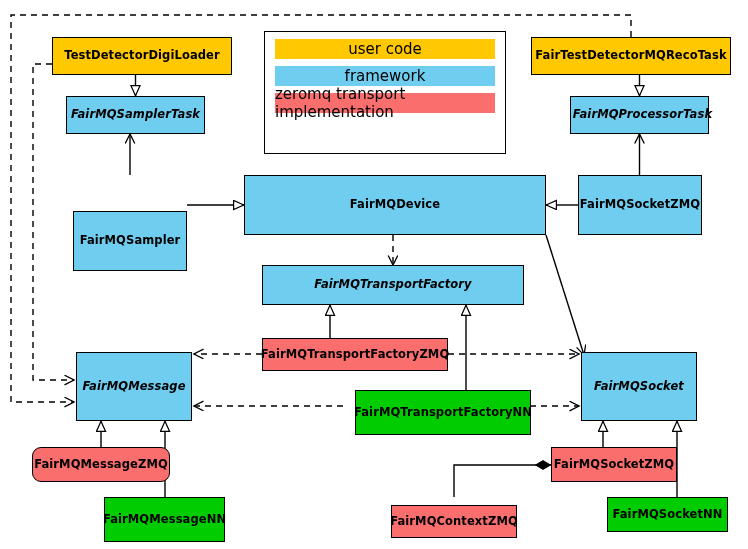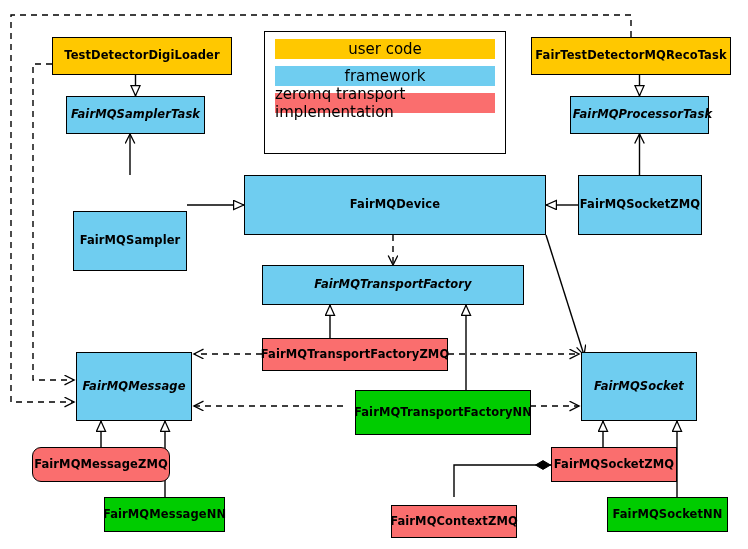--- a/index.html
+++ b/index.html
@@ -177,21 +177,21 @@
       </div>
       <div class="node fill-framework abstract" style="left: 76px; top: 352px; width: 116px; height: 69px;">
         <span>FairMQMessage</span>
       </div>
       <div class="node fill-framework abstract" style="left: 581px; top: 352px; width: 116px; height: 69px;">
         <span>FairMQSocket</span>
       </div>
       <div class="node fill-zmq" style="left: 32px; top: 447px; width: 138px; height: 35px; border-radius: 9px;">
         <span>FairMQMessageZMQ</span>
       </div>
-      <div class="node fill-nn" style="left: 104px; top: 497px; width: 121px; height: 35px;">
+      <div class="node fill-nn" style="left: 104px; top: 497px; width: 121px; height: 45px;">
         <span>FairMQMessageNN</span>
       </div>
       <div class="node fill-zmq" style="left: 391px; top: 497px; width: 126px; height: 33px; margin-top: 8px;">
         <span>FairMQContextZMQ</span>
       </div>
       <div class="node fill-zmq" style="left: 551px; top: 447px; width: 126px; height: 35px;">
         <span>FairMQSocketZMQ</span>
       </div>
       <div class="node fill-nn" style="left: 607px; top: 497px; width: 121px; height: 35px;">
         <span>FairMQSocketNN</span>

